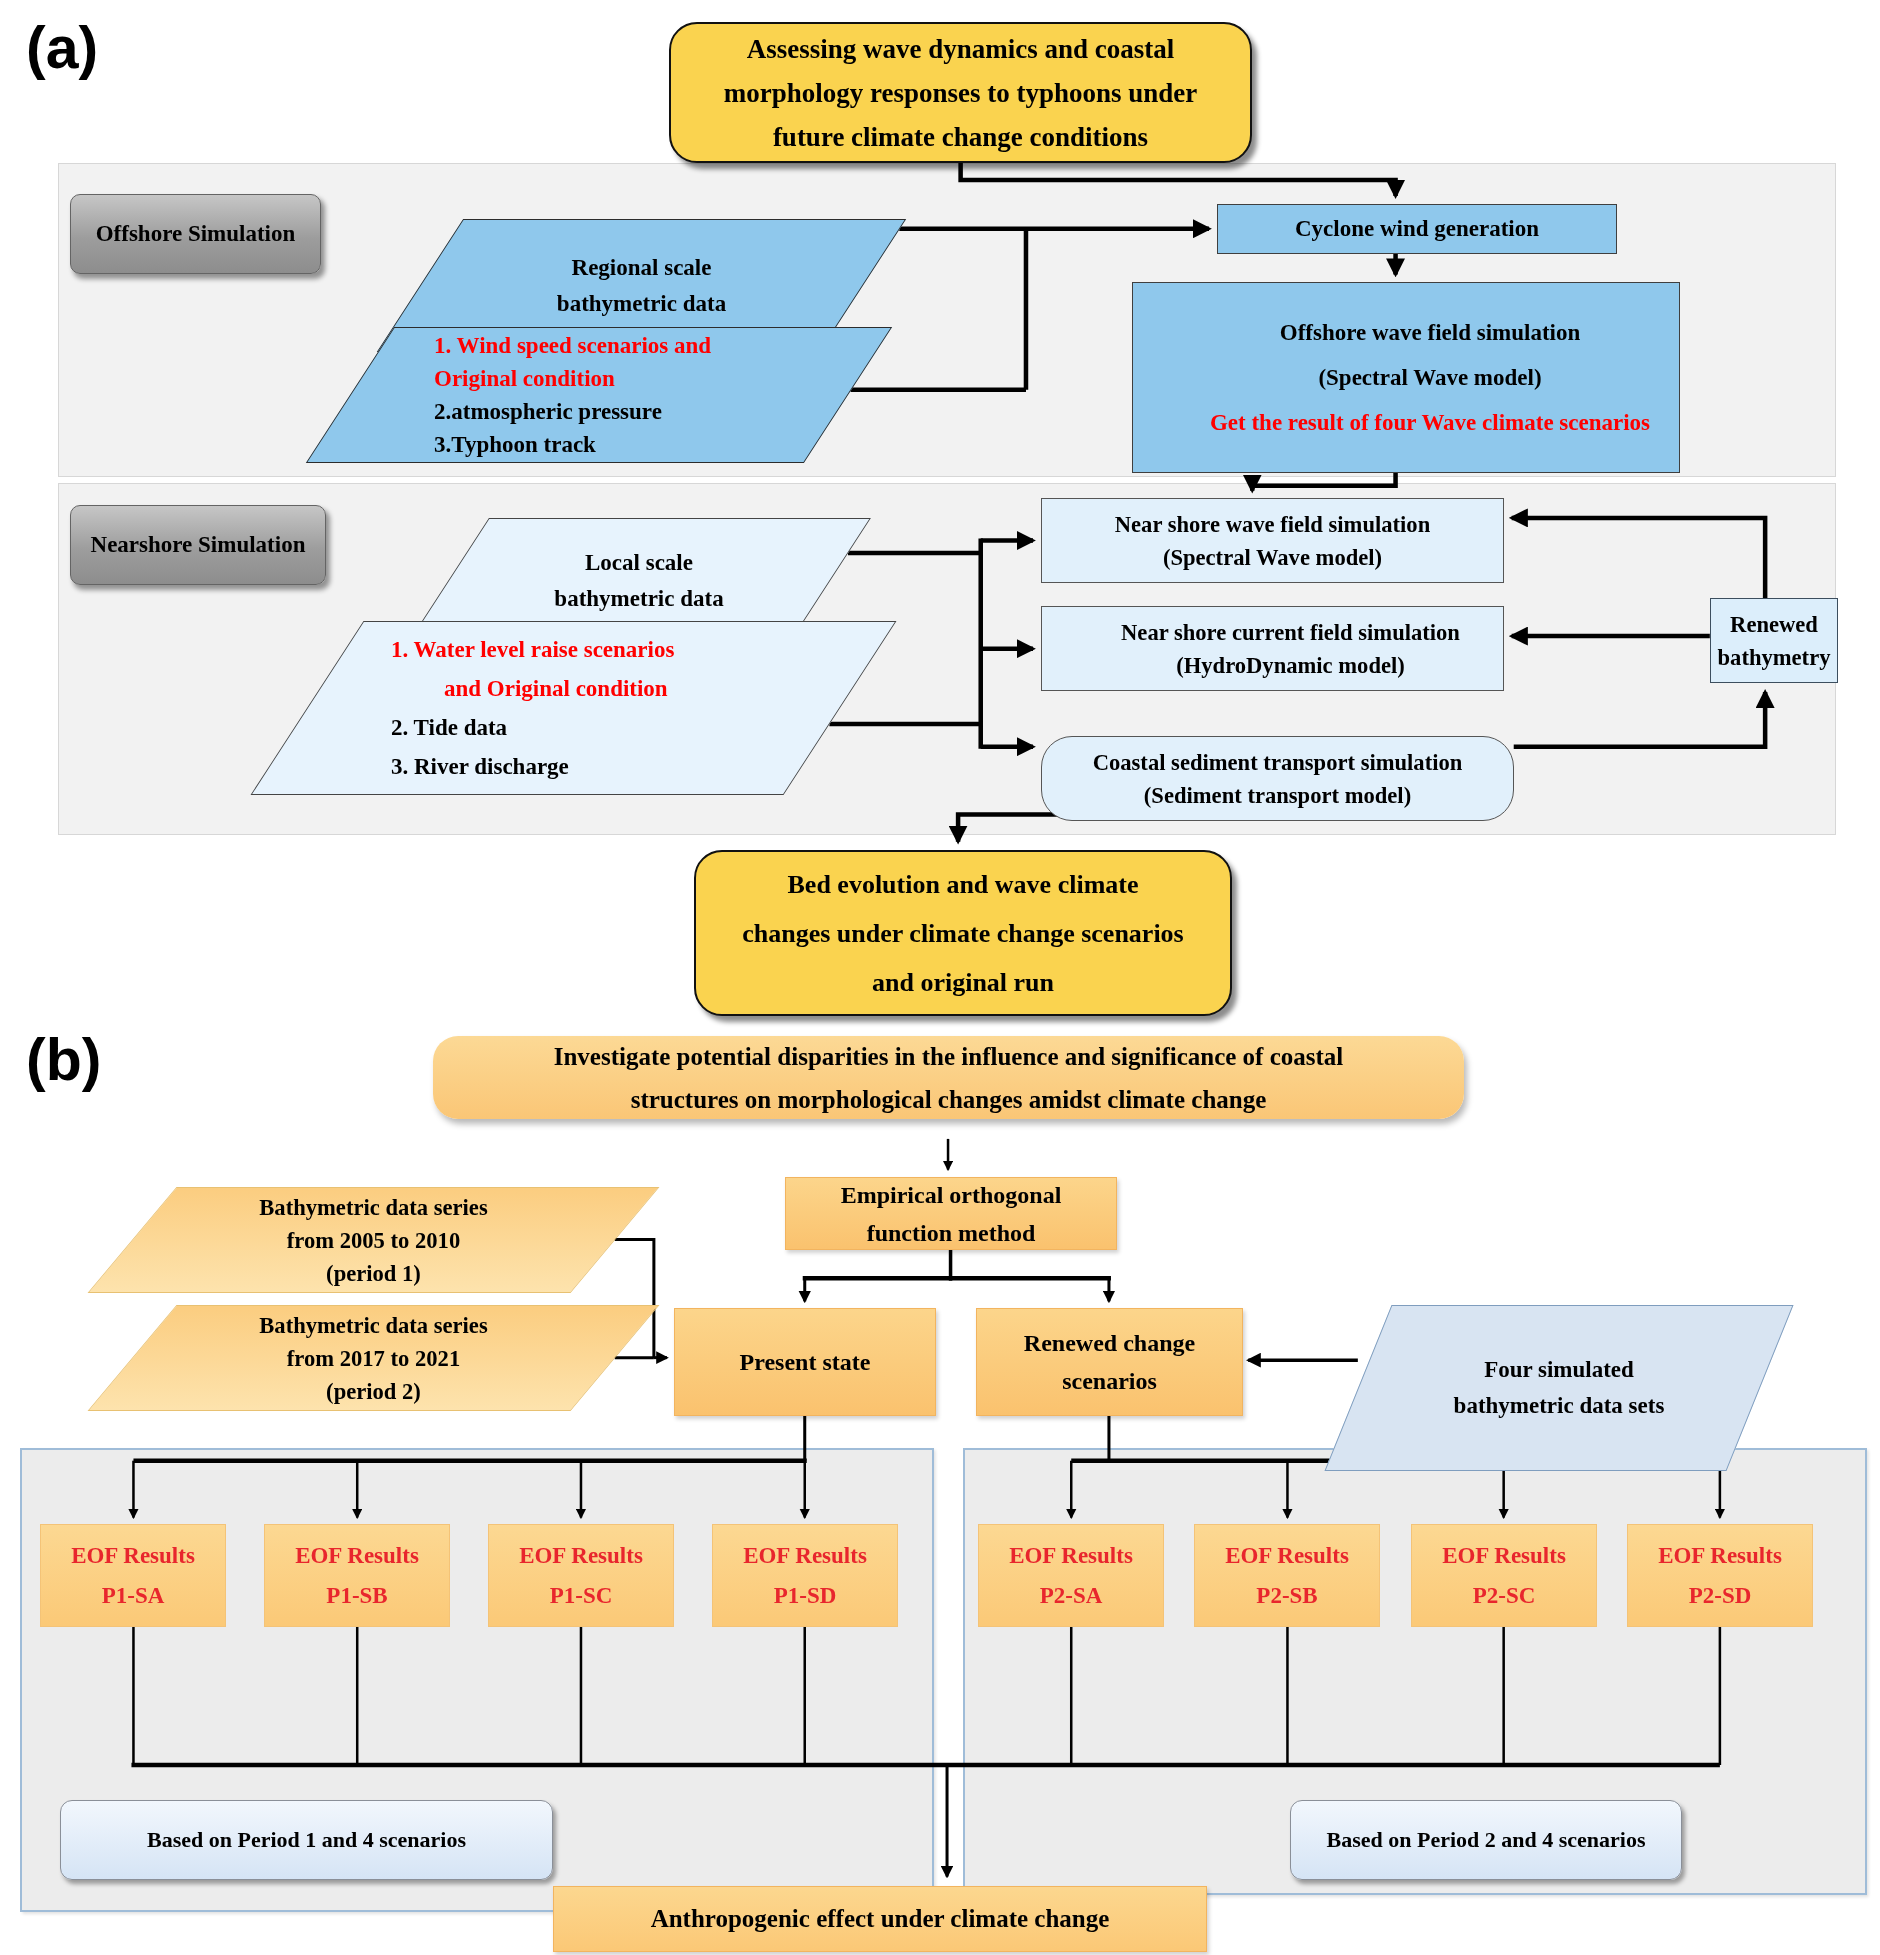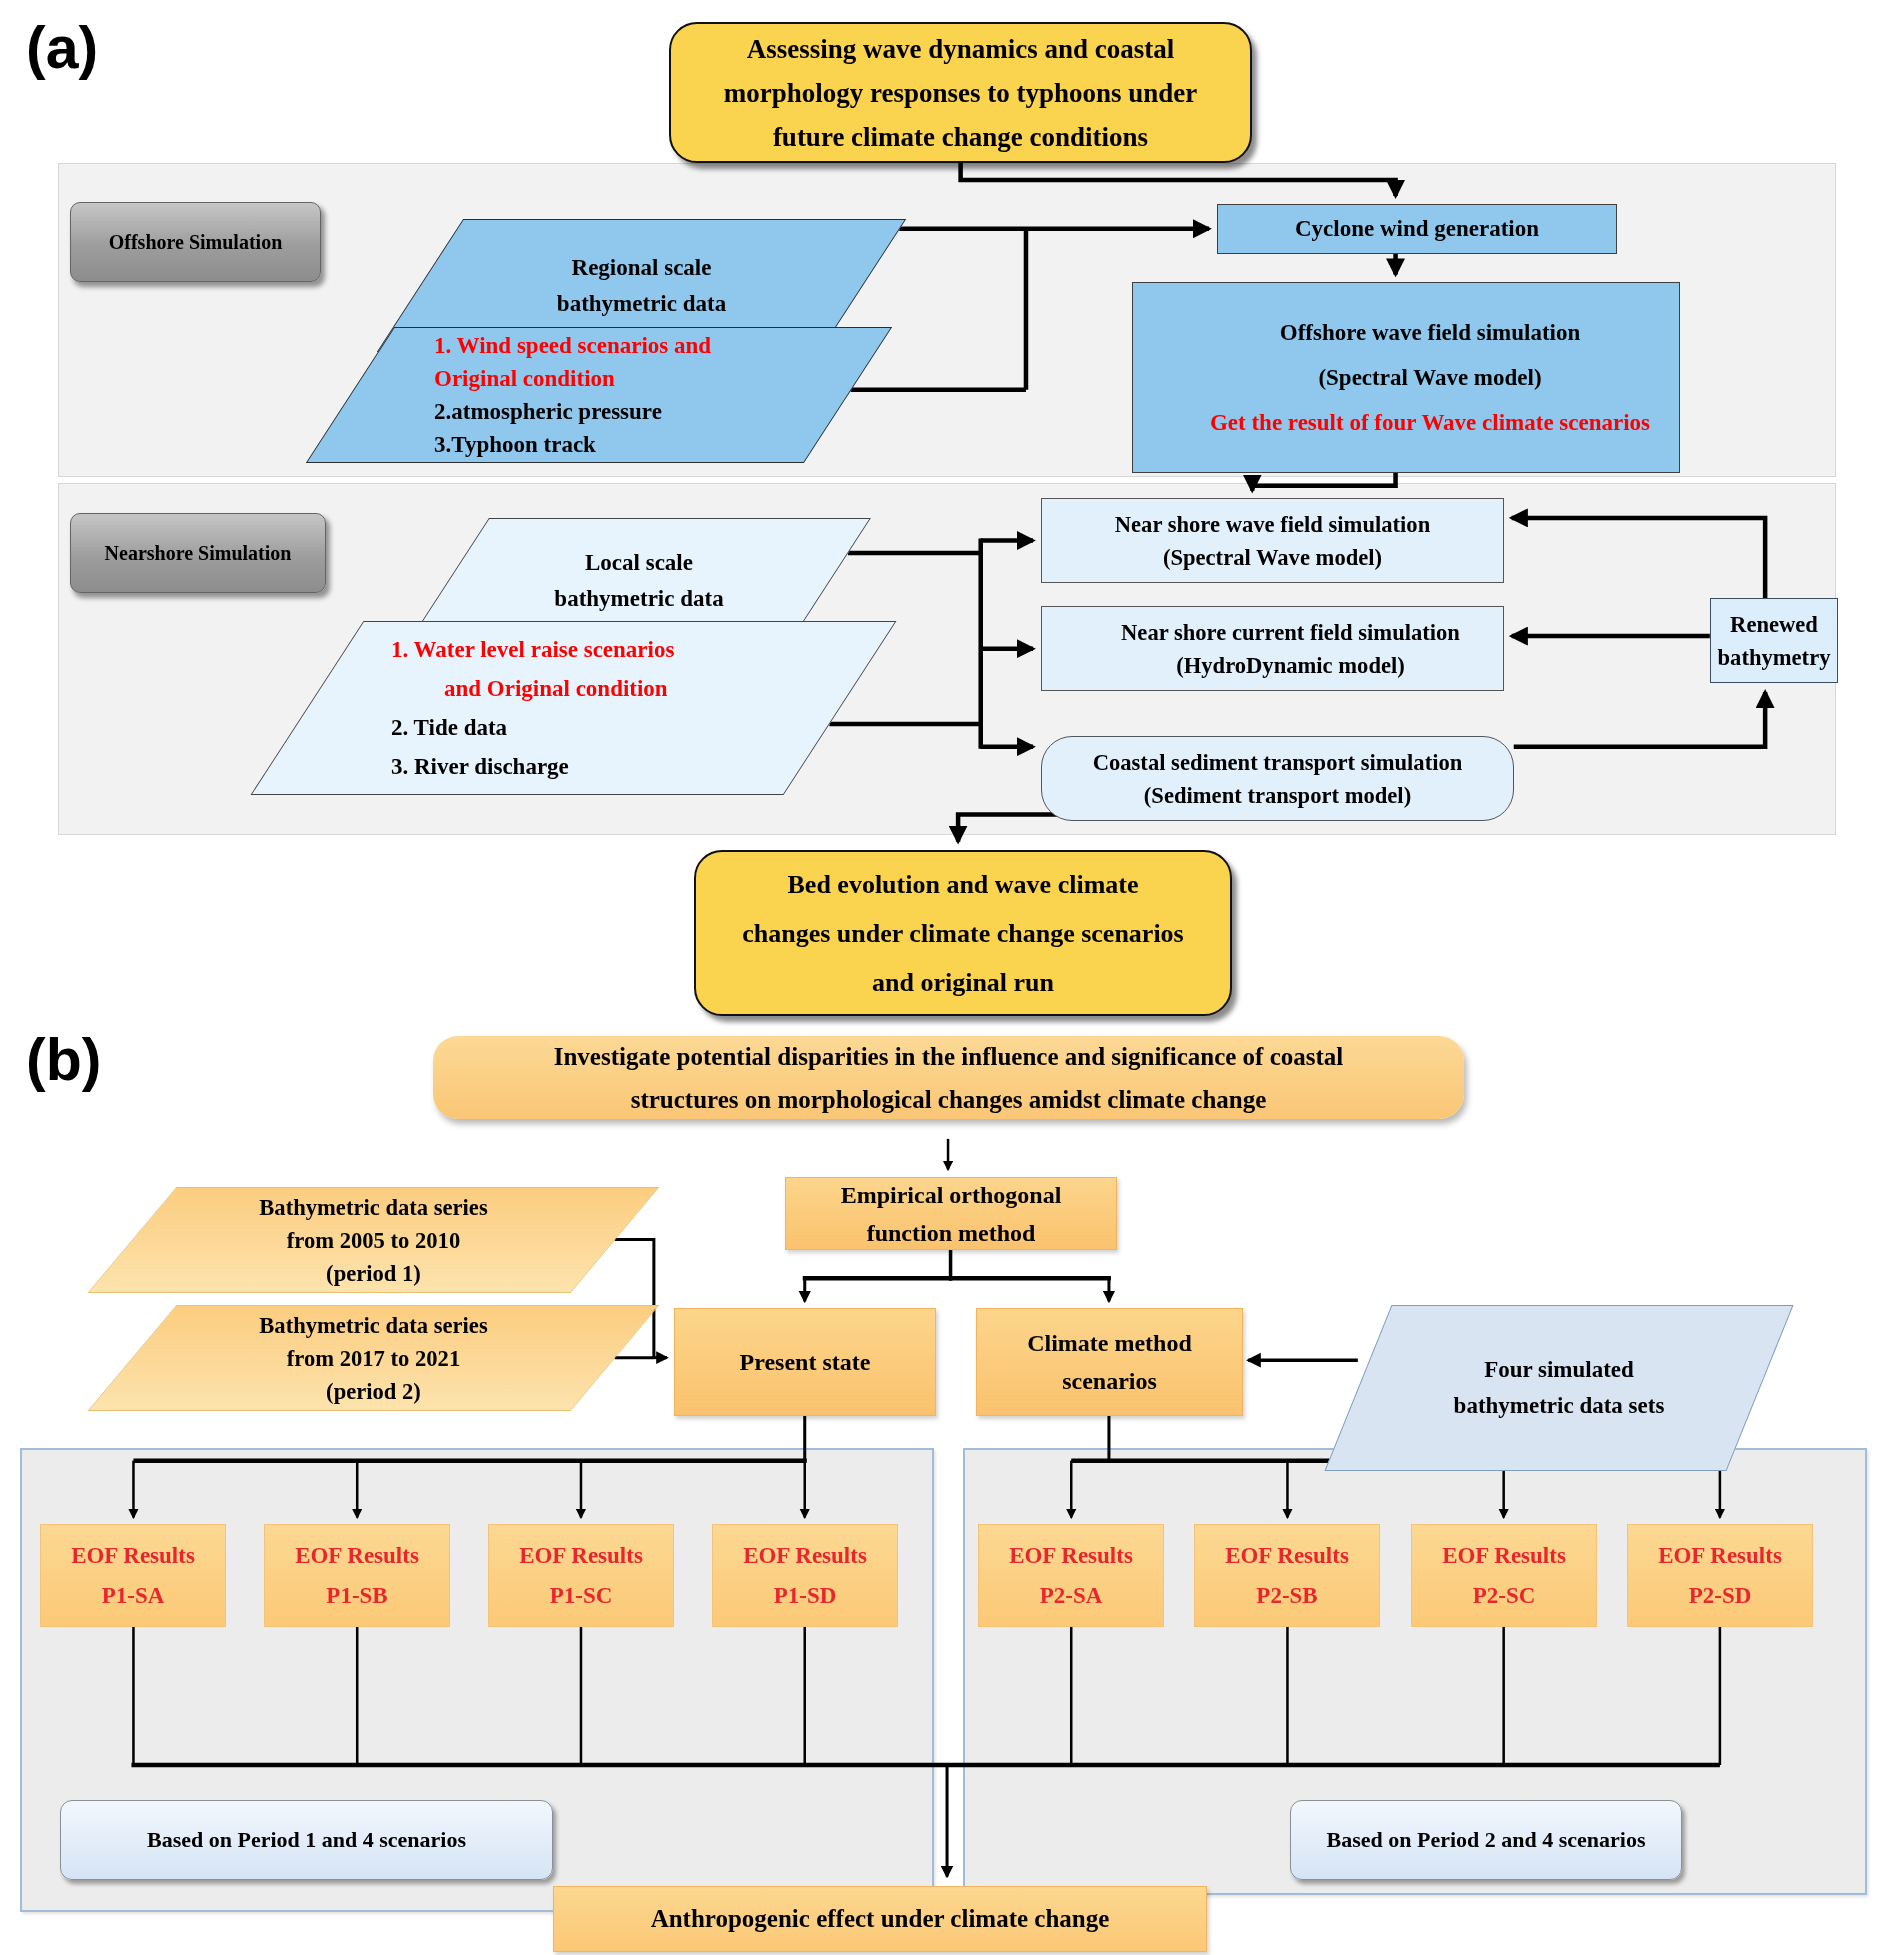--- a/index.html
+++ b/index.html
@@ -11,22 +11,22 @@
   
   .sectionA{background:#f2f2f2;border:1.5px solid #d7d7d7;z-index:1;}
   .sectionB{background:#ececec;border:2px solid #9fbcd8;z-index:1;box-shadow:1.5px 2px 3px rgba(0,0,0,.12);}
   
   .node{display:flex;flex-direction:column;align-items:center;justify-content:center;
         text-align:center;font-weight:bold;color:#000;z-index:3;box-sizing:border-box;}
   
   .goalA{background:#fad34f;border:2.5px solid #111;border-radius:28px;font-size:27px;line-height:44px;
          box-shadow:5px 6px 5px rgba(0,0,0,.45);margin-top:12px;}
   .seclabel{background:linear-gradient(180deg,#c6c6c6 0%,#9d9d9d 55%,#8d8d8d 100%);
-            border:1.5px solid #646464;border-radius:10px;font-size:20px;
-            box-shadow:3.5px 4.5px 5px rgba(0,0,0,.4);margin-top:8px;}
+            border:1.5px solid #646464;border-radius:10px;font-size:23px;
+            box-shadow:3.5px 4.5px 5px rgba(0,0,0,.4);}
   .bluebox{background:#8fc8ec;border:1.5px solid #3f3f3f;font-size:23px;line-height:44px;}
   .ltbluebox{background:#e1f0fb;border:1.5px solid #555;font-size:22.6px;line-height:33px;}
   .renewed{background:#dceefb;border:1.5px solid #3c4e5e;font-size:22.6px;line-height:33px;}
   .resultA{background:#fad34f;border:2.5px solid #111;border-radius:28px;font-size:26px;line-height:49px;
            box-shadow:5px 6px 5px rgba(0,0,0,.45);}
   
   .goalB{background:linear-gradient(180deg,#fcd995 0%,#fac676 100%);border-radius:25px;
          font-size:25px;line-height:43px;box-shadow:3px 5px 6px rgba(0,0,0,.28);}
   .orangebox{background:linear-gradient(180deg,#fcd58b 0%,#fac26e 100%);border:1px solid #f2b45f;
              font-size:24px;line-height:38px;box-shadow:2px 3px 4px rgba(0,0,0,.18);}
@@ -223,21 +223,21 @@
       <div>from 2017 to 2021</div>
       <div>(period 2)</div>
     </div>
   </div>
 
   <div class="abs node orangebox" style="left:674px;top:1308px;width:262px;height:108px;">
     <div>Present state</div>
   </div>
 
   <div class="abs node orangebox" style="left:976px;top:1308px;width:267px;height:108px;">
-    <div>Climate method</div>
+    <div>Renewed change</div>
     <div>scenarios</div>
   </div>
 
   <div class="abs par parS sk22" style="left:1358px;top:1305px;width:402px;height:166px;">
     <div class="par-inner" style="font-size:23px;line-height:36px;">
       <div>Four simulated</div>
       <div>bathymetric data sets</div>
     </div>
   </div>
 

